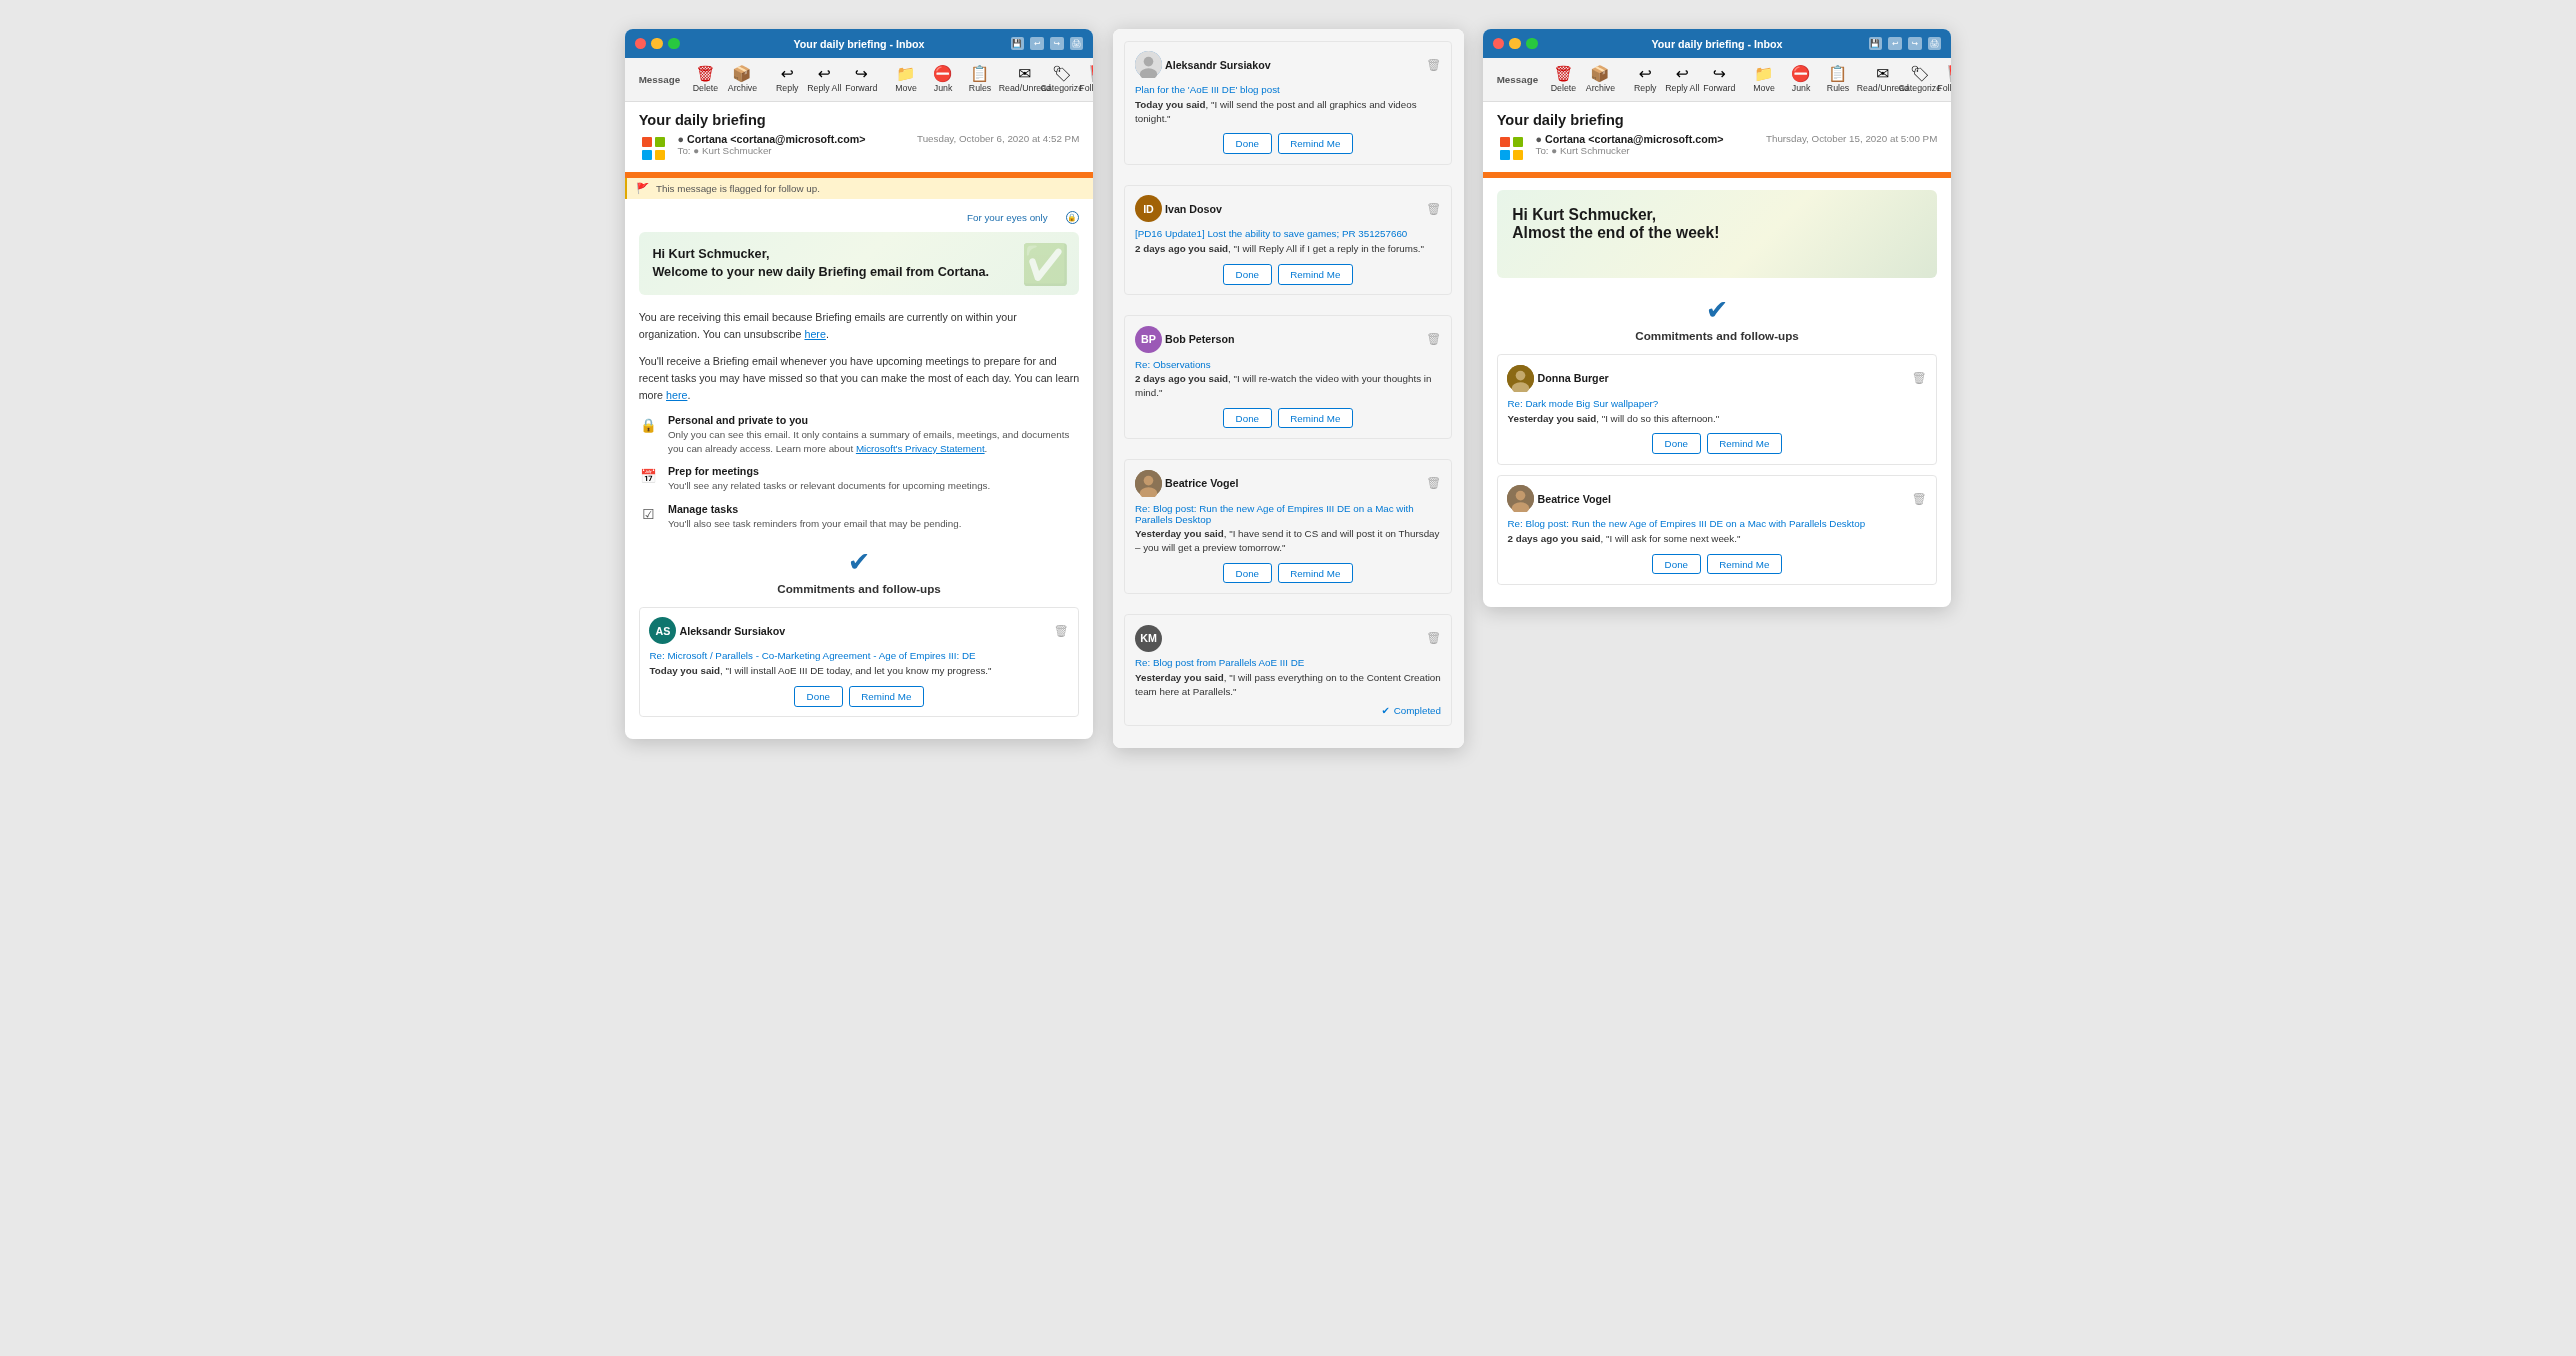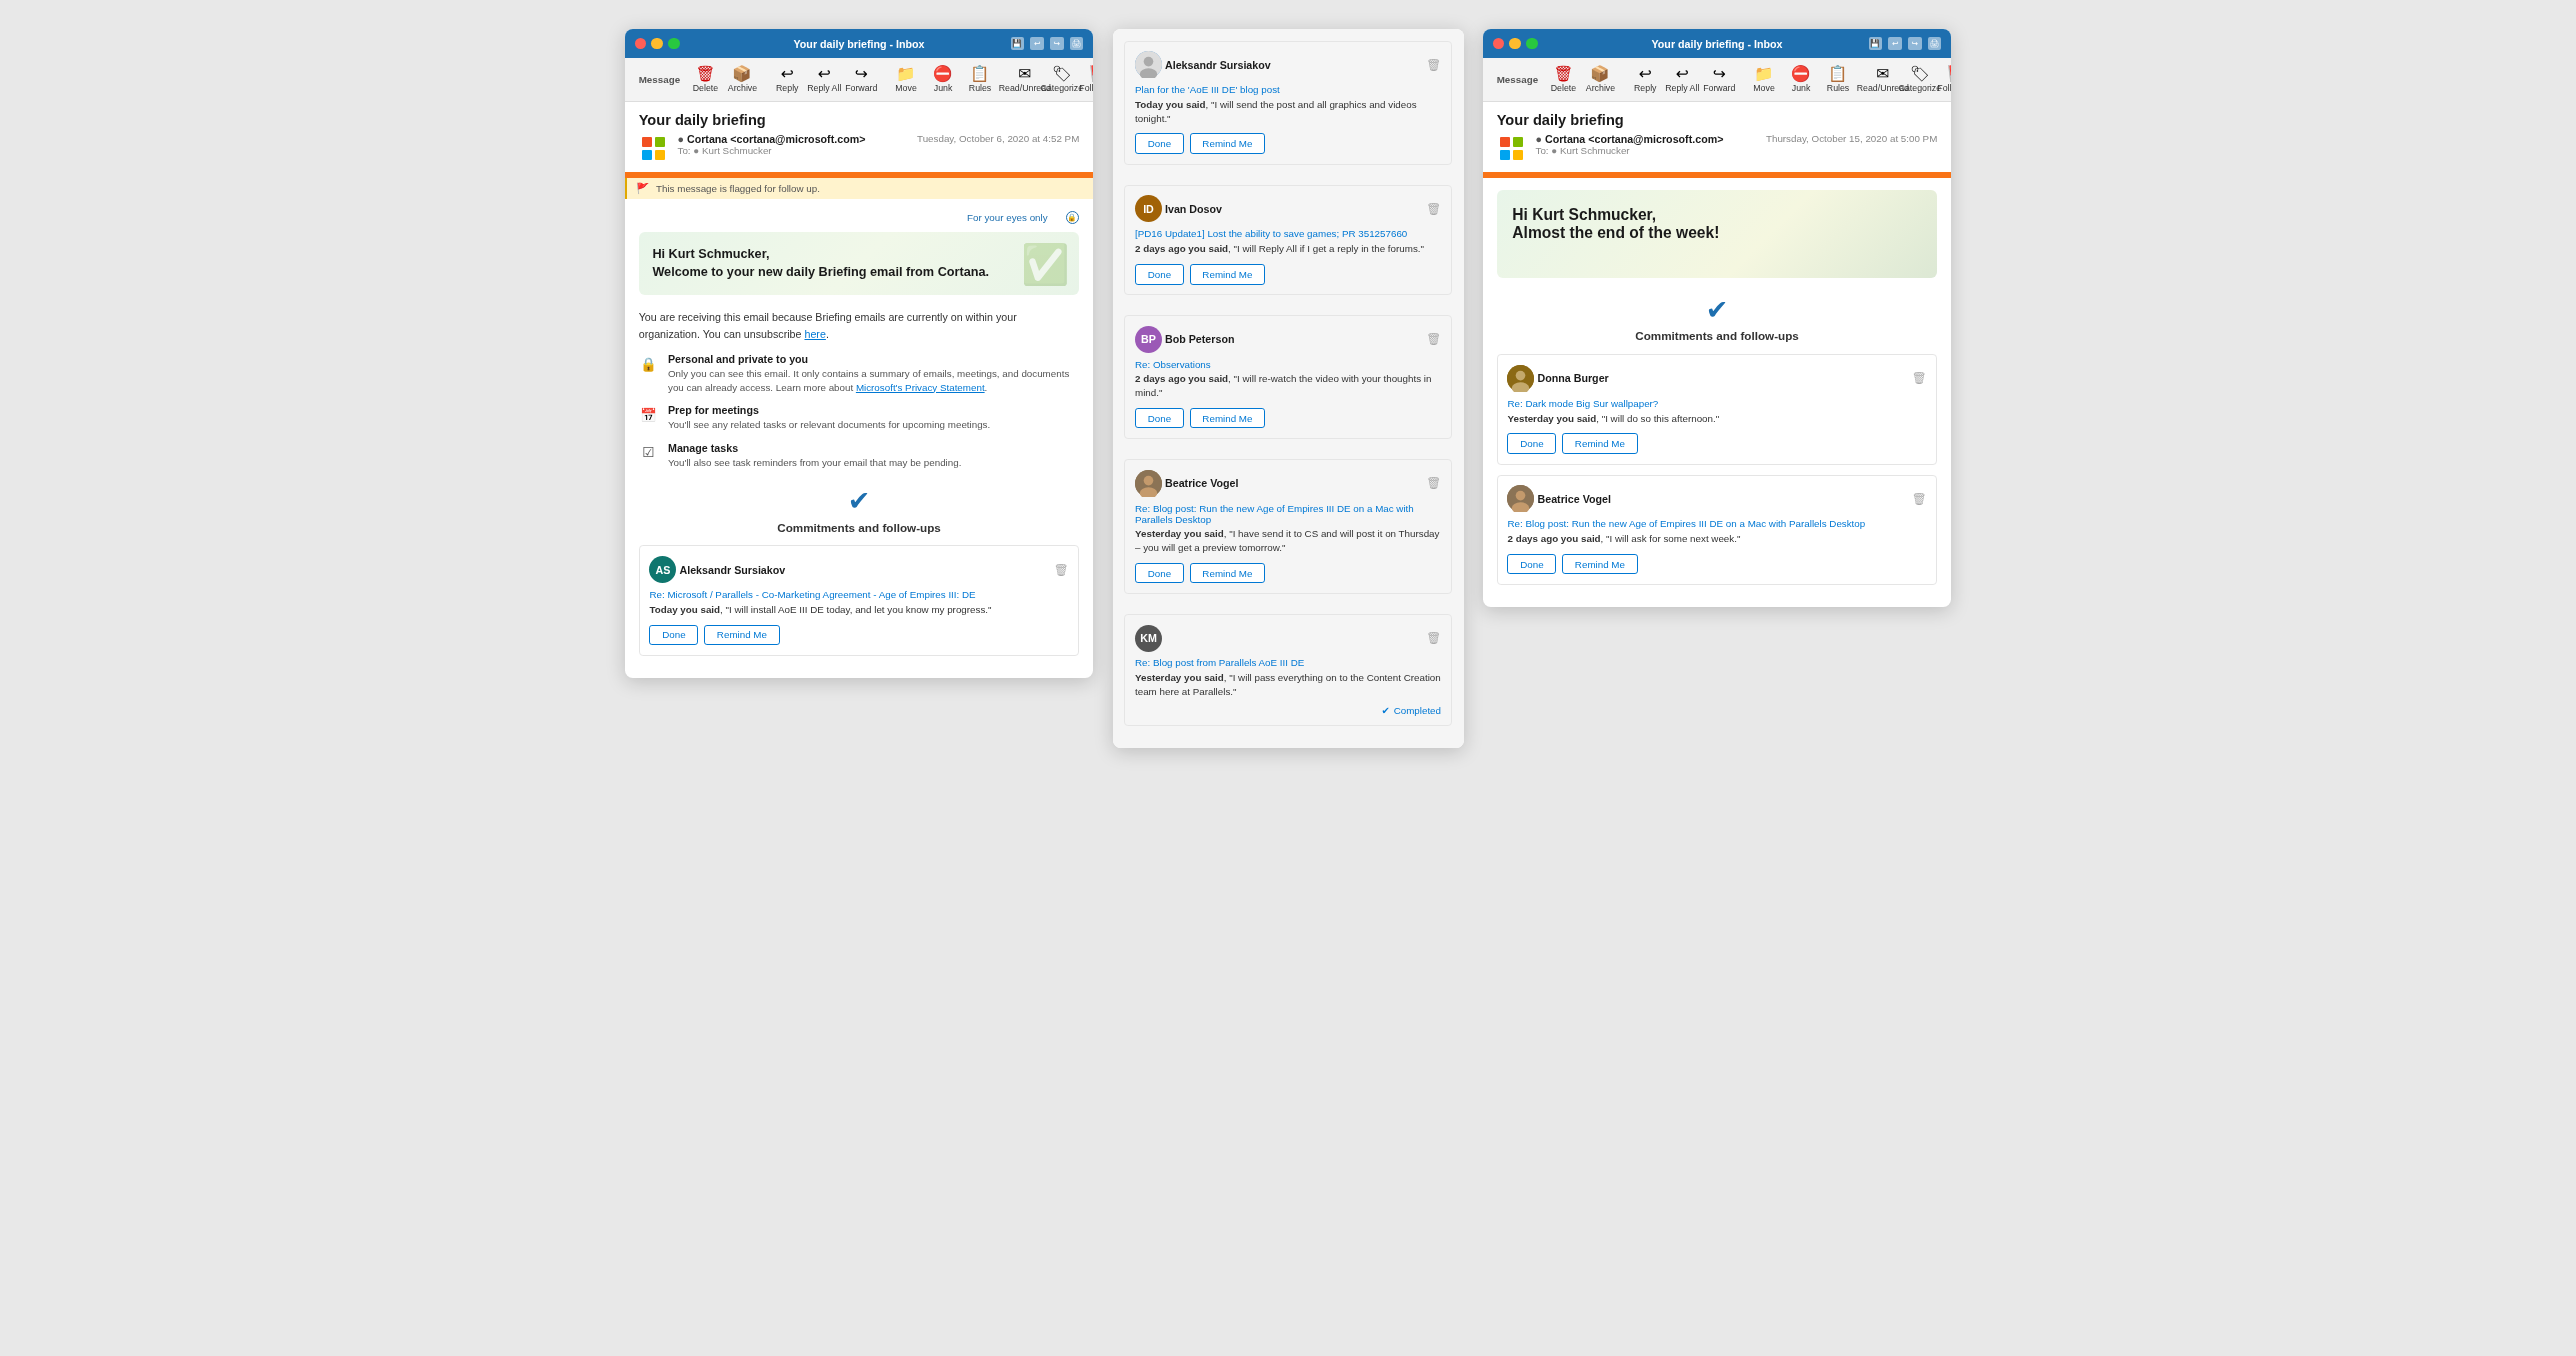--- a/index.html
+++ b/index.html
@@ -316,21 +316,21 @@
     .commitment-quote {
       font-size: 9.8px;
       color: #333;
       line-height: 1.4;
     }
     .commitment-quote strong { font-weight: 600; }
     .commitment-actions {
       display: flex;
       gap: 5.9px;
       margin-top: 7.8px;
-      justify-content: flex-start;
+      justify-content: center;
     }
     .btn-done, .btn-remind {
       padding: 3.9px 11.7px;
       border: 1px solid;
       border-radius: 2.9px;
       font-size: 9.8px;
       cursor: pointer;
       background: #fff;
     }
     .btn-done { border-color: #0078d4; color: #0078d4; }
@@ -484,20 +484,23 @@
       <div class="briefing-card">
         <div class="briefing-greeting">
           Hi Kurt Schmucker,<br>Welcome to your new daily Briefing email from Cortana.
         </div>
         <div class="briefing-card-icon">✅</div>
       </div>
 
       <p class="email-body-text">
         You are receiving this email because Briefing emails are currently on within your organization. You can unsubscribe <span class="email-link">here</span>.
       </p>
+      <p class="email-body-text">
+        You'll receive a Briefing email whenever you have upcoming meetings to prepare for and recent tasks you may have missed so that you can make the most of each day. You can learn more <span class="email-link">here</span>.
+      </p>
 
       <div class="feature-list">
         <div class="feature-item">
           <div class="feature-icon">🔒</div>
           <div class="feature-text">
             <div class="feature-title">Personal and private to you</div>
             <div class="feature-desc">Only you can see this email. It only contains a summary of emails, meetings, and documents you can already access. Learn more about <span class="email-link">Microsoft's Privacy Statement</span>.</div>
           </div>
         </div>
         <div class="feature-item">

